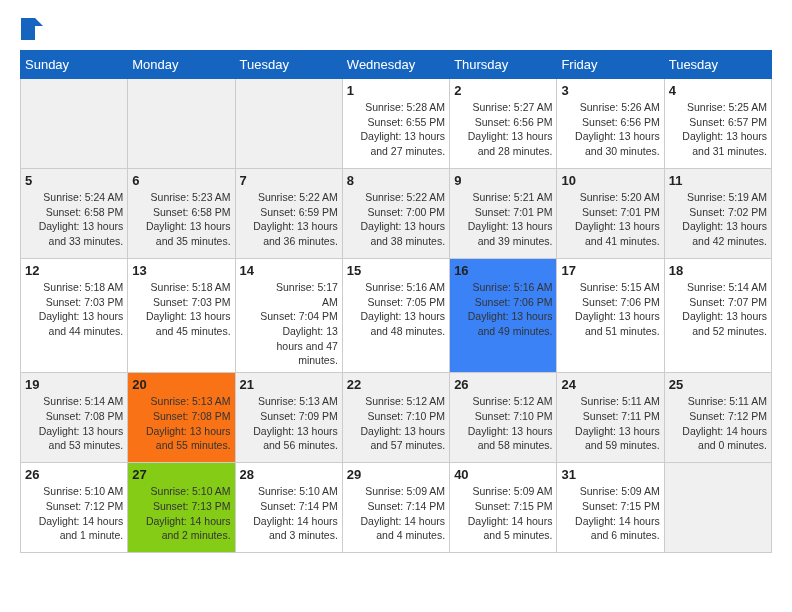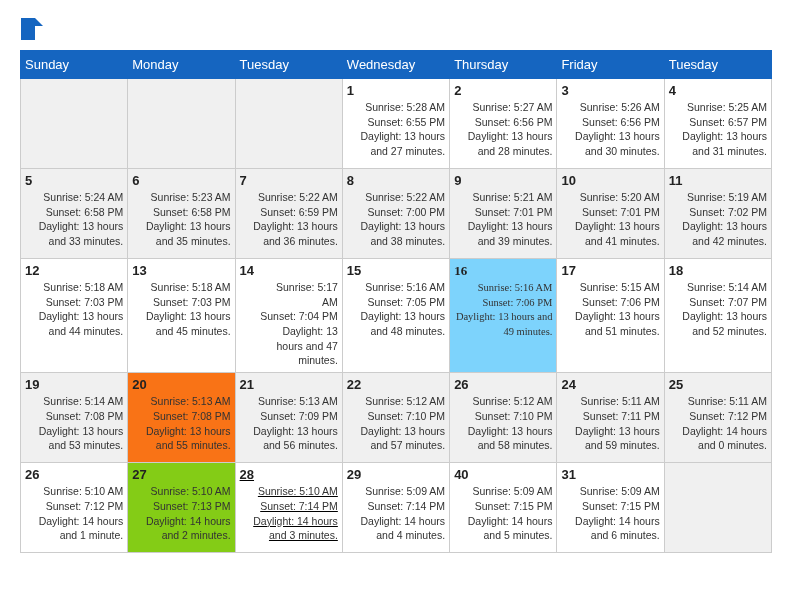--- a/index.html
+++ b/index.html
@@ -218,21 +218,21 @@
           <div class="day-info" style="white-space: pre-line; margin-left: 20px;">Sunrise: 5:17 AM
 Sunset: 7:04 PM
 Daylight: 13 hours and 47 minutes.</div>
         </td>
         <td style="background: rgb(255, 255, 255);">
           <span class="day-num">15</span>
           <div class="day-info" style="white-space: pre-line;">Sunrise: 5:16 AM
 Sunset: 7:05 PM
 Daylight: 13 hours and 48 minutes.</div>
         </td>
-        <td style="background: #7dd3fc; font-family: Liberation Serif, serif;">
+        <td style="background: #3b82f6;">
           <span class="day-num">16</span>
           <div class="day-info" style="white-space: pre-line;">Sunrise: 5:16 AM
 Sunset: 7:06 PM
 Daylight: 13 hours and 49 minutes.</div>
         </td>
         <td style="background: rgb(255, 255, 255);">
           <span class="day-num">17</span>
           <div class="day-info" style="white-space: pre-line;">Sunrise: 5:15 AM
 Sunset: 7:06 PM
 Daylight: 13 hours and 51 minutes.</div>
@@ -294,21 +294,21 @@
           <div class="day-info" style="white-space: pre-line;">Sunrise: 5:10 AM
 Sunset: 7:12 PM
 Daylight: 14 hours and 1 minute.</div>
         </td>
         <td style="background: #84cc16;">
           <span class="day-num">27</span>
           <div class="day-info" style="white-space: pre-line;">Sunrise: 5:10 AM
 Sunset: 7:13 PM
 Daylight: 14 hours and 2 minutes.</div>
         </td>
-        <td style="background: rgb(255, 255, 255); text-decoration: underline;">
+        <td style="background: rgb(255, 255, 255);">
           <span class="day-num">28</span>
           <div class="day-info" style="white-space: pre-line;">Sunrise: 5:10 AM
 Sunset: 7:14 PM
 Daylight: 14 hours and 3 minutes.</div>
         </td>
         <td style="background: rgb(255, 255, 255);">
           <span class="day-num">29</span>
           <div class="day-info" style="white-space: pre-line;">Sunrise: 5:09 AM
 Sunset: 7:14 PM
 Daylight: 14 hours and 4 minutes.</div>

